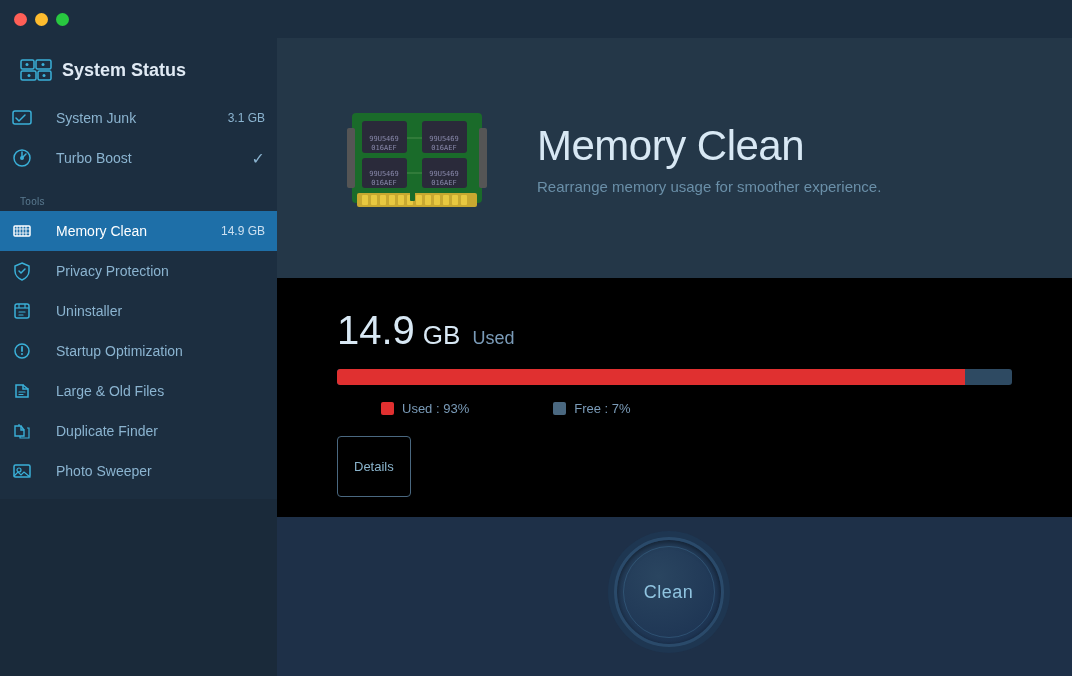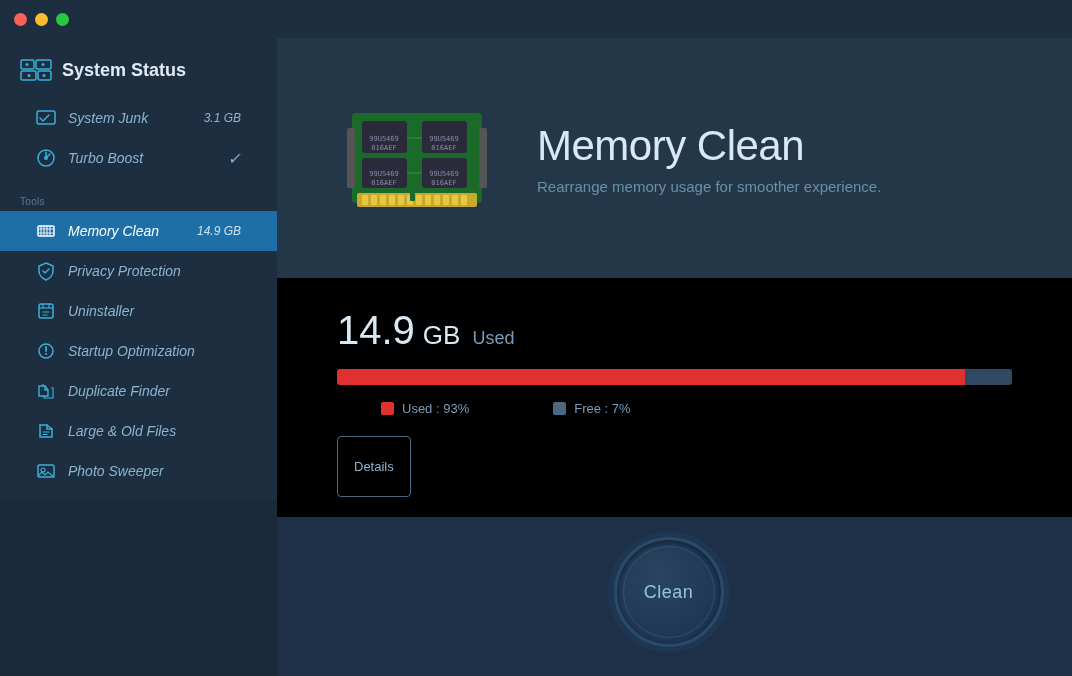--- a/index.html
+++ b/index.html
@@ -65,27 +65,26 @@
       font-weight: 600;
     }
 
     .sidebar-section {
       padding: 0 0 4px 0;
     }
 
     .sidebar-item {
       display: flex;
       align-items: center;
-      padding: 10px 36px;
+      padding: 10px 12px;
       cursor: pointer;
       color: #8bb4d0;
       font-size: 14px;
-      gap: 12px;
+      gap: 24px;
       position: relative;
-      font-style: italic;
     }
     .sidebar-item.active {
       background: #1e6fa8;
       color: #ffffff;
     }
     .sidebar-item-icon {
       width: 20px; height: 20px;
       flex-shrink: 0;
       display: flex; align-items: center; justify-content: center;
     }
@@ -381,39 +380,39 @@
           <path d="M10 6 L10 10" stroke="#3ab0d8" stroke-width="1.8" stroke-linecap="round"></path>
           <circle cx="10" cy="13" r="1" fill="#3ab0d8"></circle>
         </svg>
       </div>
       <span class="sidebar-item-label">Startup Optimization</span>
     </div>
 
     <div class="sidebar-item">
       <div class="sidebar-item-icon">
         <svg width="20" height="20" viewBox="0 0 20 20" fill="none">
+          <path d="M4 4 L4 16 L16 16 L16 8 L11 8 L11 4 Z" stroke="#3ab0d8" stroke-width="1.5" fill="none"></path>
+          <path d="M11 4 L16 8" stroke="#3ab0d8" stroke-width="1.5" fill="none"></path>
+          <line x1="7" y1="11" x2="13" y2="11" stroke="#3ab0d8" stroke-width="1.2" stroke-linecap="round"></line>
+          <line x1="7" y1="13.5" x2="11" y2="13.5" stroke="#3ab0d8" stroke-width="1.2" stroke-linecap="round"></line>
+        </svg>
+      </div>
+      <span class="sidebar-item-label">Large &amp; Old Files</span>
+    </div>
+
+    <div class="sidebar-item">
+      <div class="sidebar-item-icon">
+        <svg width="20" height="20" viewBox="0 0 20 20" fill="none">
           <path d="M3 5 L3 15 L12 15 L12 9 L9 9 L9 5 Z" stroke="#3ab0d8" stroke-width="1.4" fill="none"></path>
           <path d="M9 5 L12 9" stroke="#3ab0d8" stroke-width="1.4" fill="none"></path>
           <path d="M7 3 L7 5" stroke="#3ab0d8" stroke-width="1.2"></path>
           <path d="M15 7 L17 7 L17 17 L8 17 L8 15" stroke="#3ab0d8" stroke-width="1.2" fill="none"></path>
         </svg>
       </div>
       <span class="sidebar-item-label">Duplicate Finder</span>
-    </div>
-
-    <div class="sidebar-item">
-      <div class="sidebar-item-icon">
-        <svg width="20" height="20" viewBox="0 0 20 20" fill="none">
-          <path d="M4 4 L4 16 L16 16 L16 8 L11 8 L11 4 Z" stroke="#3ab0d8" stroke-width="1.5" fill="none"></path>
-          <path d="M11 4 L16 8" stroke="#3ab0d8" stroke-width="1.5" fill="none"></path>
-          <line x1="7" y1="11" x2="13" y2="11" stroke="#3ab0d8" stroke-width="1.2" stroke-linecap="round"></line>
-          <line x1="7" y1="13.5" x2="11" y2="13.5" stroke="#3ab0d8" stroke-width="1.2" stroke-linecap="round"></line>
-        </svg>
-      </div>
-      <span class="sidebar-item-label">Large &amp; Old Files</span>
     </div>
 
     <div class="sidebar-item">
       <div class="sidebar-item-icon">
         <svg width="20" height="20" viewBox="0 0 20 20" fill="none">
           <rect x="2" y="4" width="16" height="12" rx="1.5" stroke="#3ab0d8" stroke-width="1.5" fill="none"></rect>
           <circle cx="7" cy="9" r="2" stroke="#3ab0d8" stroke-width="1.2" fill="none"></circle>
           <path d="M2 15 L6 11 L9 14 L12 11 L18 16" stroke="#3ab0d8" stroke-width="1.2" stroke-linecap="round" fill="none"></path>
         </svg>
       </div>

